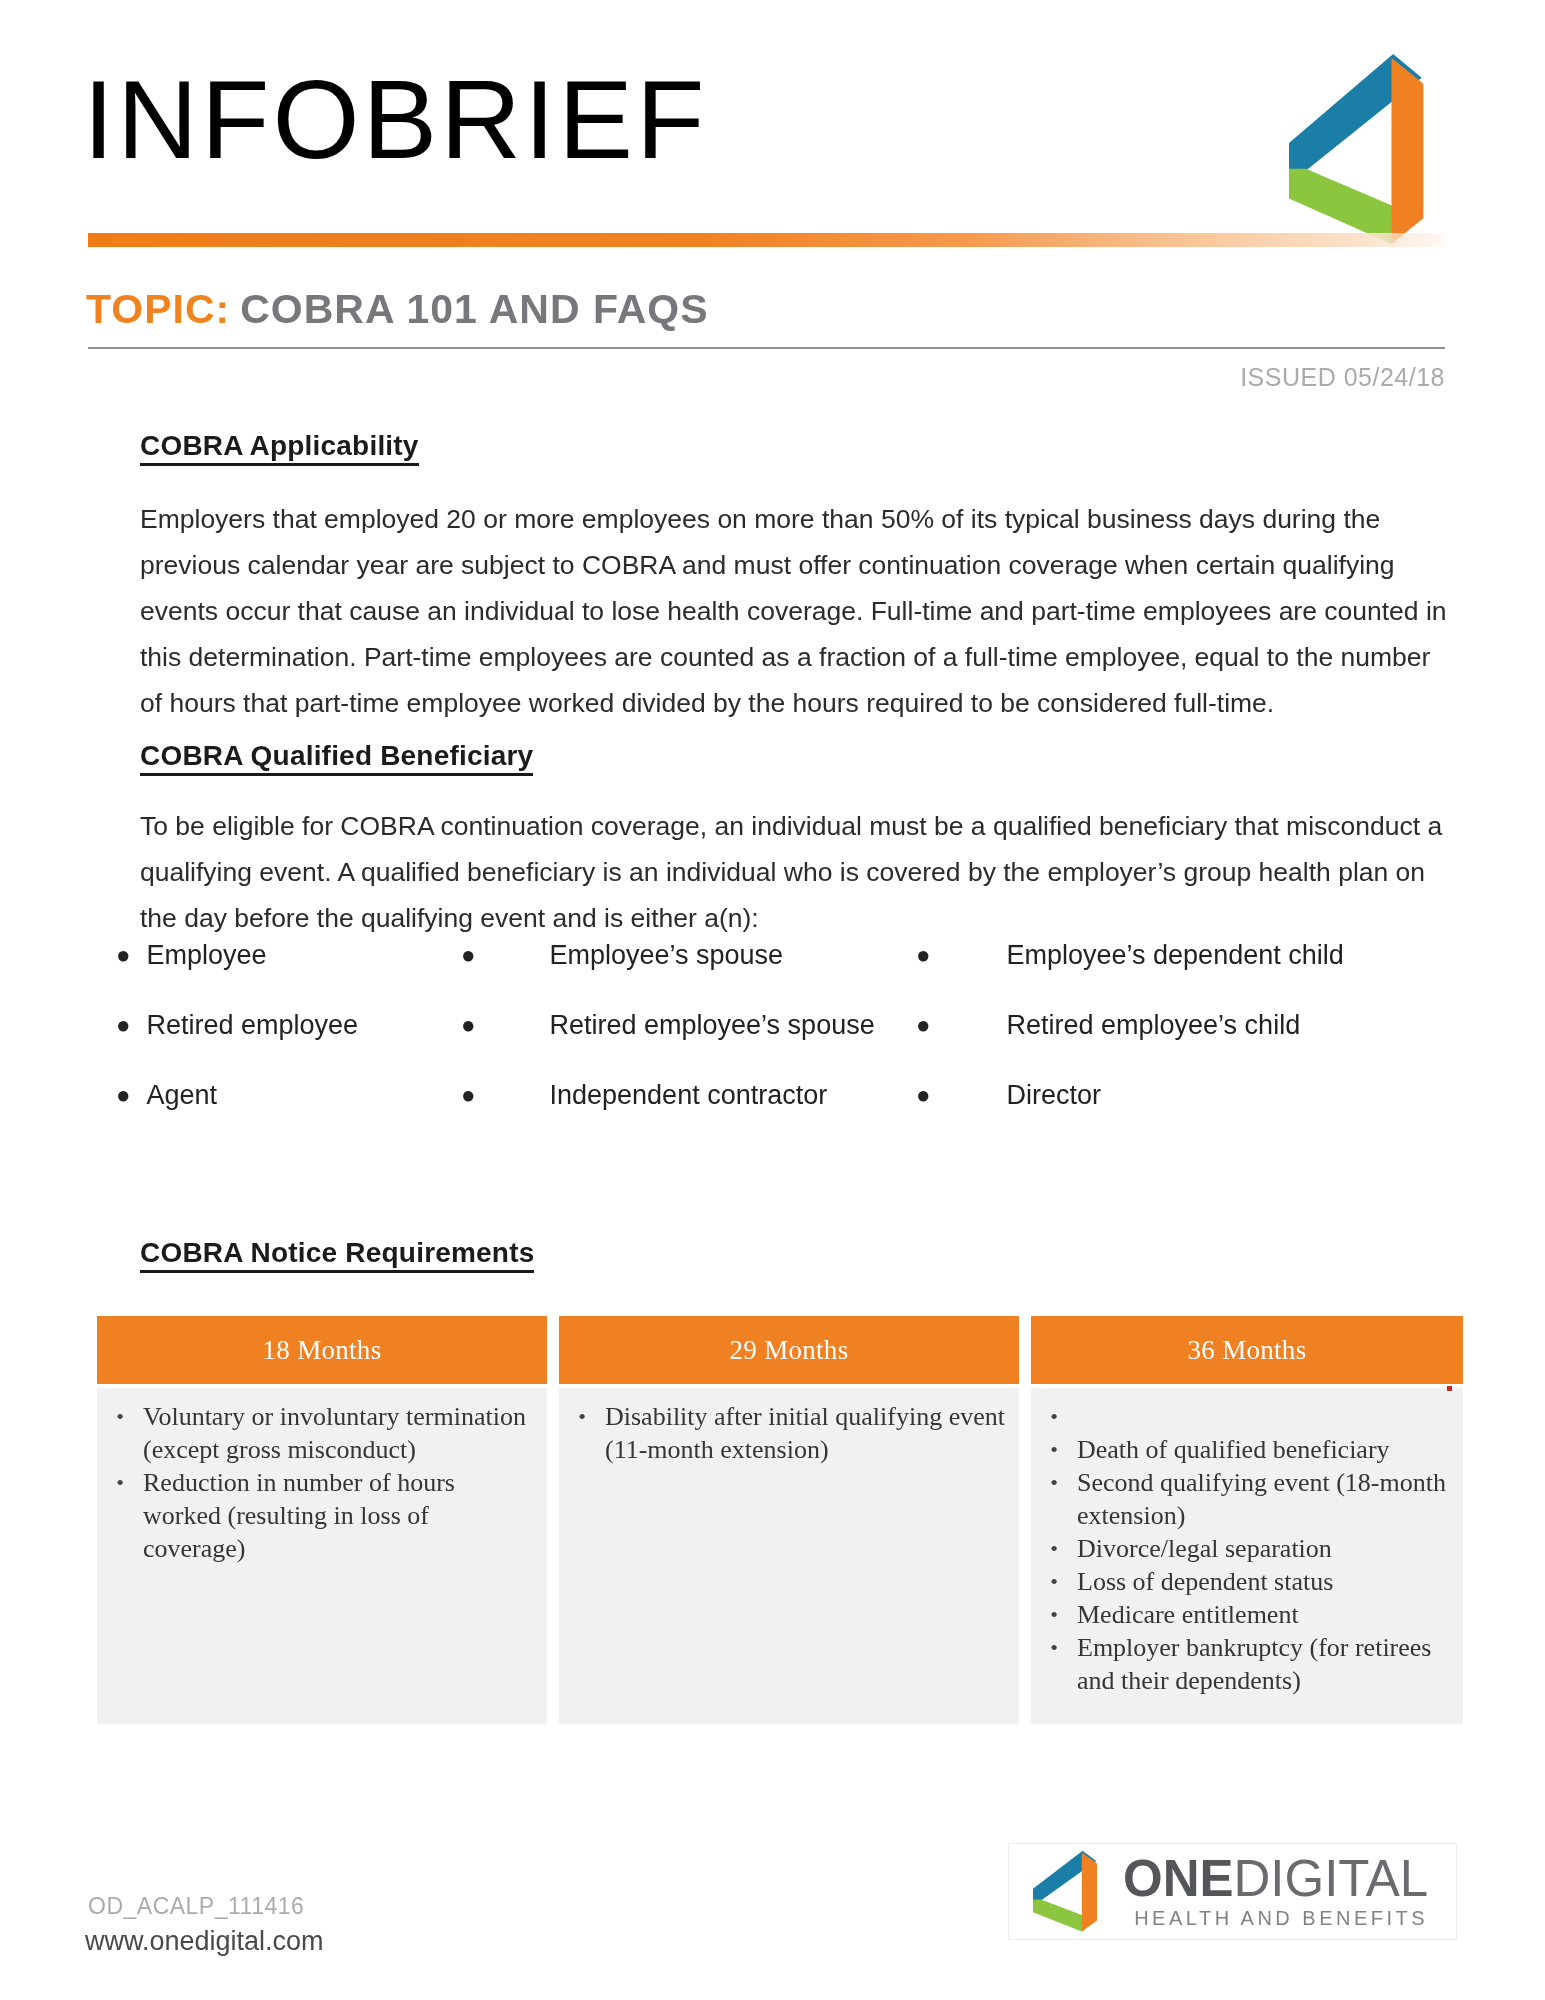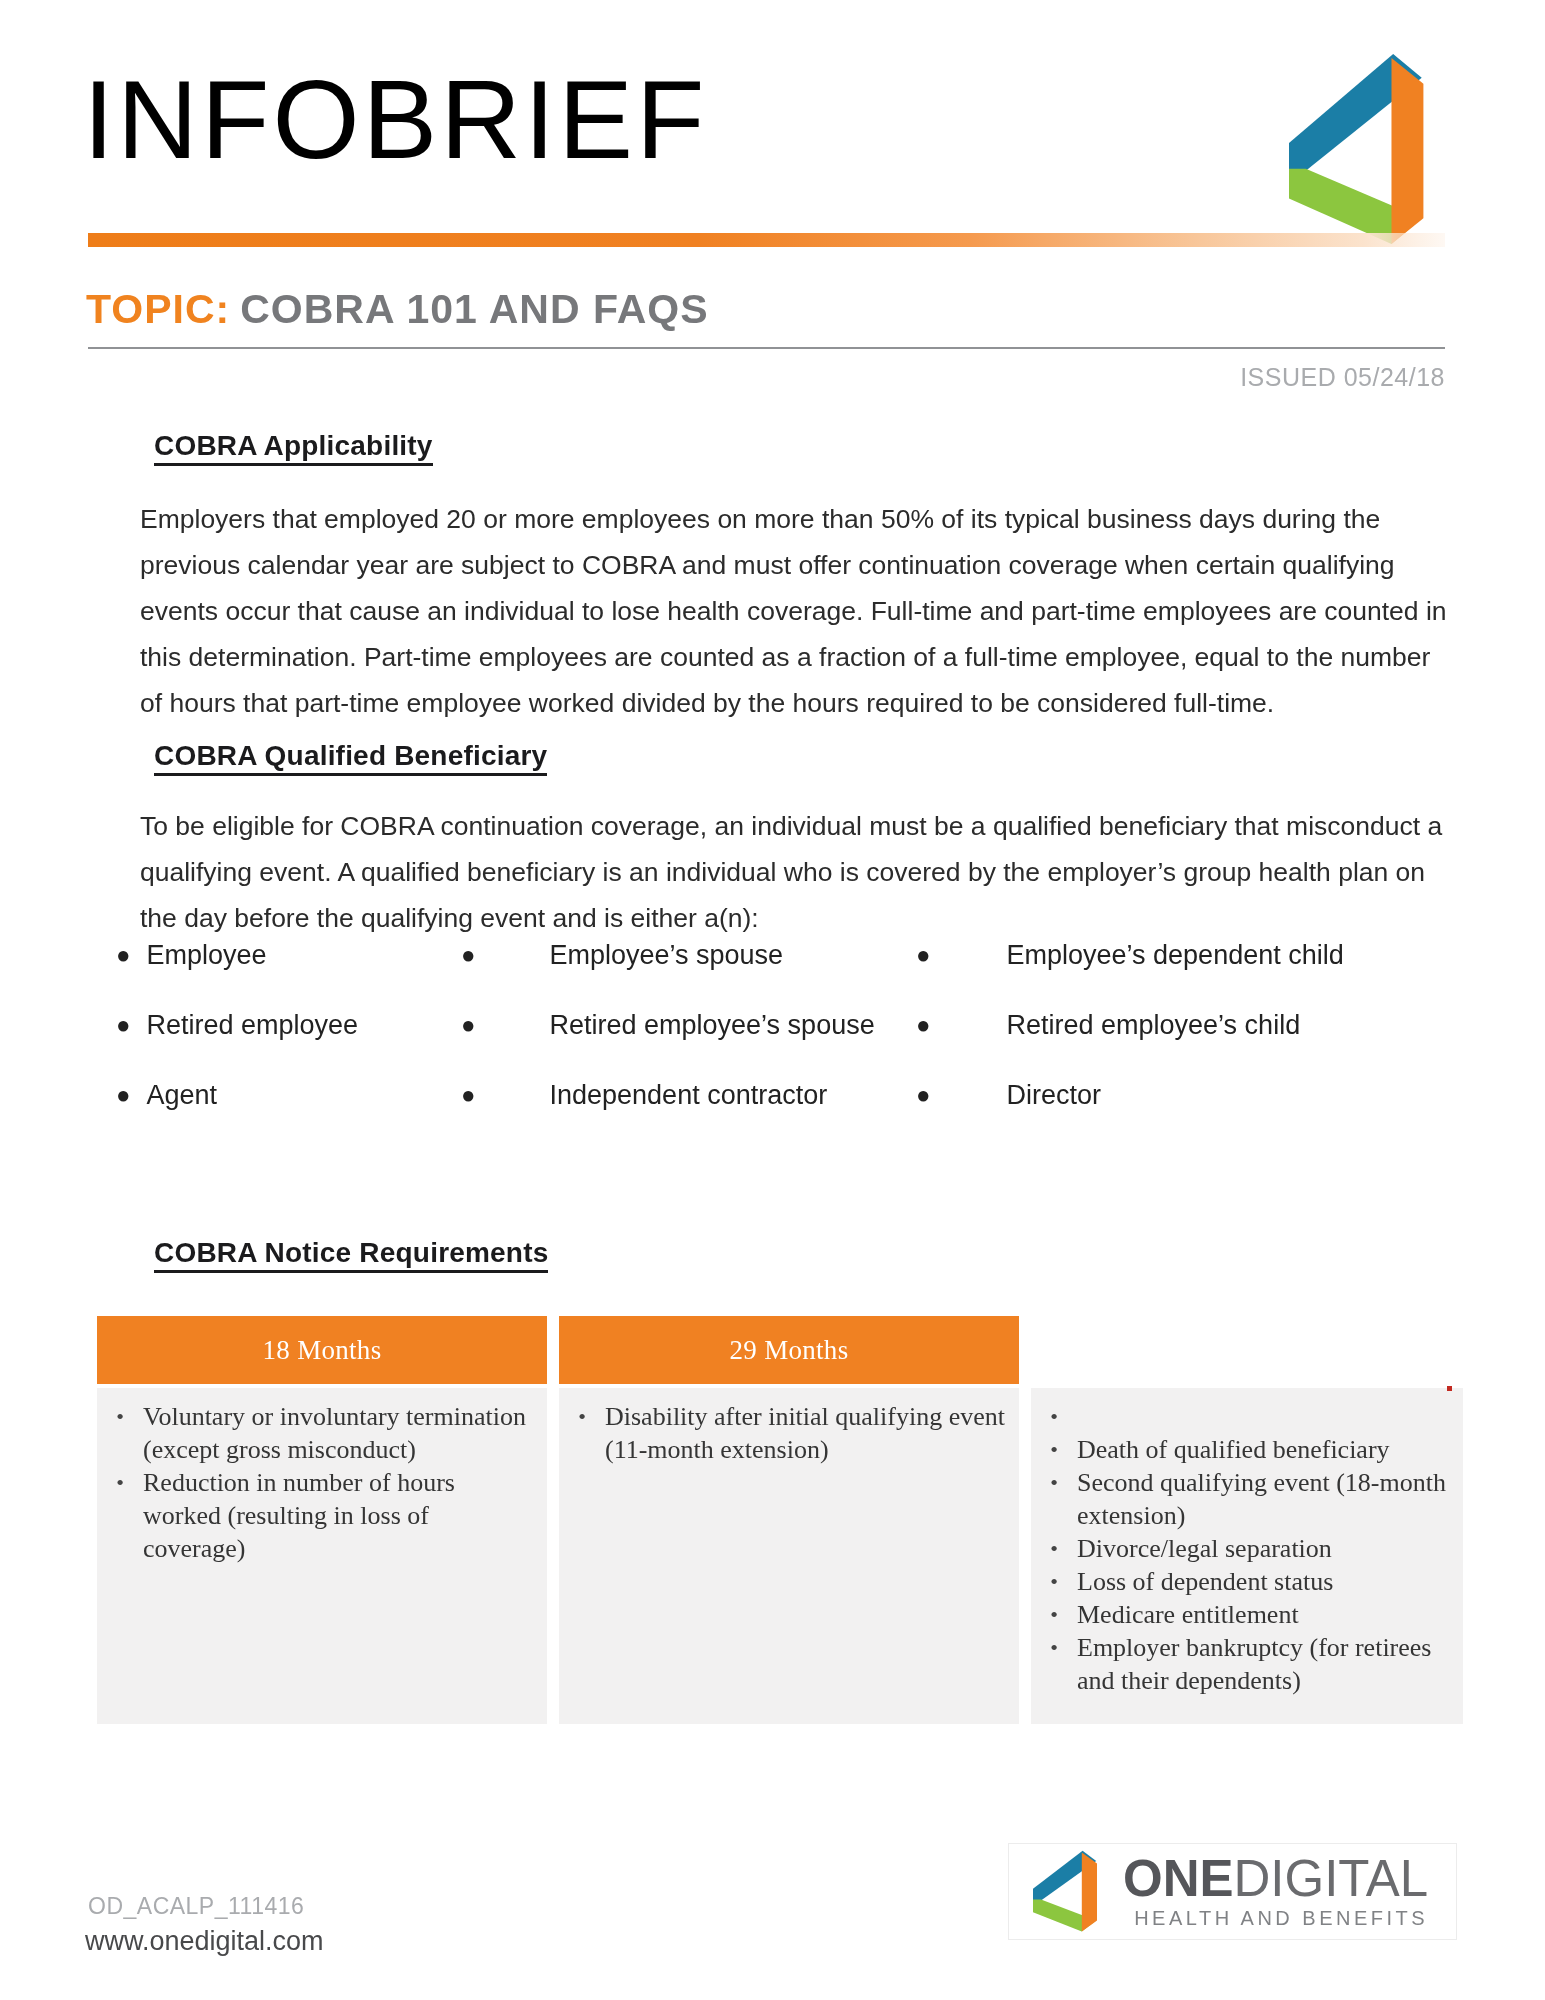--- a/index.html
+++ b/index.html
@@ -50,21 +50,20 @@
     position: absolute; top: 363px; right: 100px;
     font-size: 25px; color: #a9abae; letter-spacing: 0.5px;
   }
 
   
   .sec-heading {
     position: absolute; left: 140px;
     font-size: 28px; font-weight: 700; color: #1b1b1d;
     border-bottom: 3px solid #1b1b1d; padding-bottom: 1px;
     letter-spacing: 0.2px;
-    margin-left: 14px;
   }
   .h-applicability { top: 430px; }
   .h-beneficiary  { top: 740px; }
   .h-notice       { top: 1237px; }
 
   .sec-para {
     position: absolute; left: 140px; width: 1310px;
     font-size: 26.5px; line-height: 46px; color: #2b2b2b;
   }
   .p-applicability { top: 496px; }
@@ -218,20 +217,21 @@
         <span class="lbl">Director</span>
       </div>
   </div>
 
   <div class="sec-heading h-notice">COBRA Notice Requirements</div>
 
   <div class="notice-table">
     <div class="nt-header">
       <div class="nt-hcell">18 Months</div>
       <div class="nt-hcell">29 Months</div>
+      <div class="nt-hcell">36 Months</div>
     </div>
     <div class="nt-body">
       <div class="nt-bcell">
         <div class="nt-item">
             <span class="dot">•</span>
             <span class="txt">Voluntary or involuntary termination (except gross misconduct)</span>
           </div>
         <div class="nt-item">
             <span class="dot">•</span>
             <span class="txt">Reduction in number of hours worked (resulting in loss of coverage)</span>

